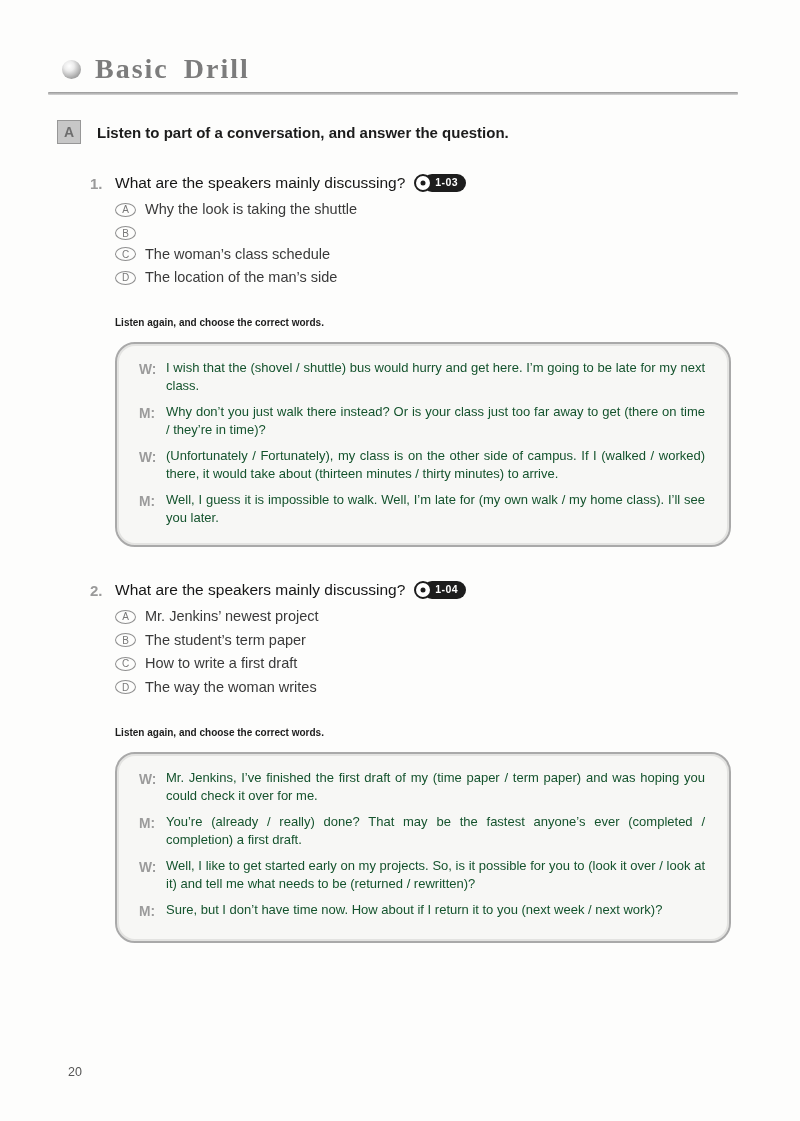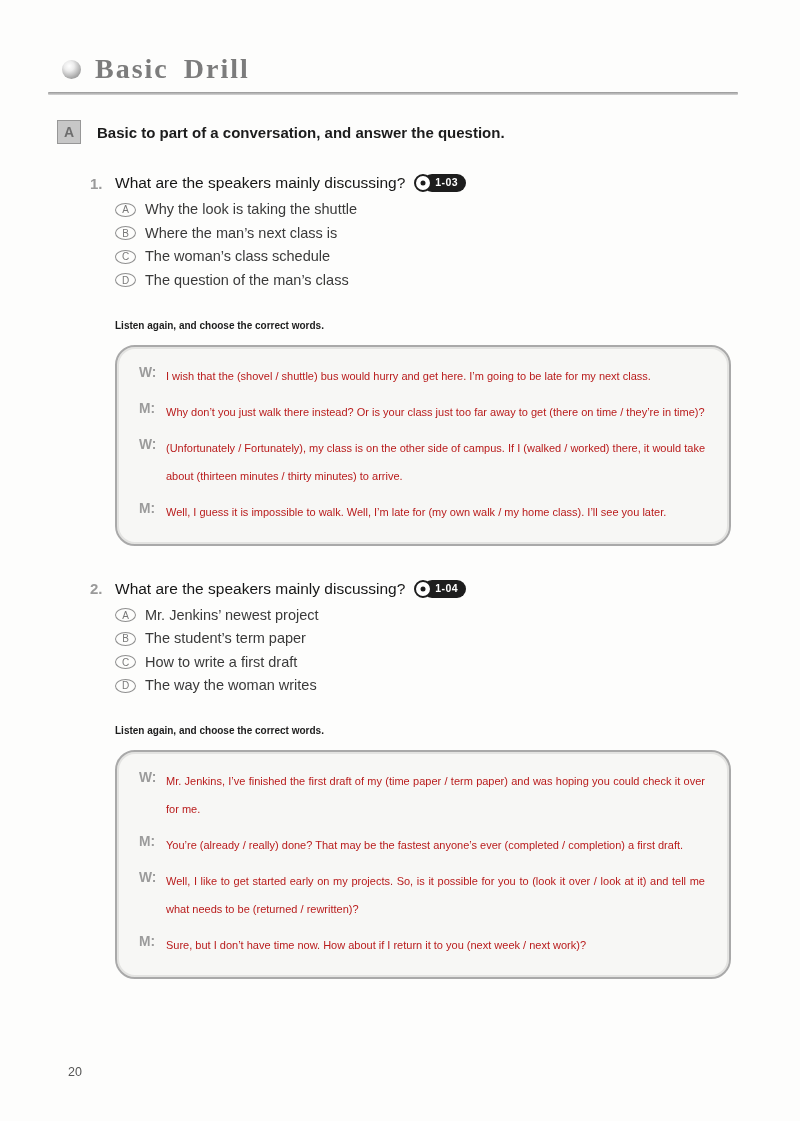--- a/index.html
+++ b/index.html
@@ -83,21 +83,21 @@
     background:#f7f7f5;
     box-shadow:0 0 0 2px #e3e3e1 inset;
     padding:15px 24px 10px 22px;
   }
   .turn{display:flex;margin-bottom:8px;}
   .speaker{
     width:27px;flex-shrink:0;font-size:13.8px;font-weight:bold;color:#9b9b9b;
     line-height:22.5px;
   }
   .turn-text{
-    flex:1;font-size:11px;color:#b91c1c;line-height:28px;
+    flex:1;font-size:13px;color:#14532d;line-height:18px;
     text-align:justify;
   }
 
   .q-gap{height:34px;}
 
   .page-number{
     position:absolute;left:48px;top:1065px;
     font-size:12.5px;color:#555;margin-left:20px;
   }
 </style>
@@ -107,49 +107,48 @@
 <div class="page">
 
   <div class="drill-header">
     <span class="bullet-icon"></span>
     <h1 class="drill-title">Basic Drill</h1>
   </div>
   <div class="header-rule"></div>
 
   <div class="section-row">
     <span class="section-badge">A</span>
-    <span class="section-instruction">Basic to part of a conversation, and answer the question.</span>
+    <span class="section-instruction">Listen to part of a conversation, and answer the question.</span>
   </div>
 
   <div class="question-block">
     <div class="q-row">
       <span class="q-number">1.</span>
       <span class="q-text">What are the speakers mainly discussing?</span>
       <span class="audio-badge">
         <span class="cd-icon"></span>
         <span class="track-pill">1-03</span>
       </span>
     </div>
 
     <ul class="options">
       <li class="option">
         <span class="opt-letter">A</span>
         <span class="opt-text">Why the look is taking the shuttle</span>
       </li>
       <li class="option">
         <span class="opt-letter">B</span>
-        <span class="opt-text">Where the man’s next class is</span>
       </li>
       <li class="option">
         <span class="opt-letter">C</span>
         <span class="opt-text">The woman’s class schedule</span>
       </li>
       <li class="option">
         <span class="opt-letter">D</span>
-        <span class="opt-text">The question of the man’s class</span>
+        <span class="opt-text">The location of the man’s side</span>
       </li>
     </ul>
 
     <div class="listen-heading">Listen again, and choose the correct words.</div>
 
     <div class="dialogue-box">
       <div class="turn">
         <span class="speaker">W:</span>
         <span class="turn-text">I wish that the (shovel / shuttle) bus would hurry and get here. I’m going to be late for my next class.</span>
       </div>

